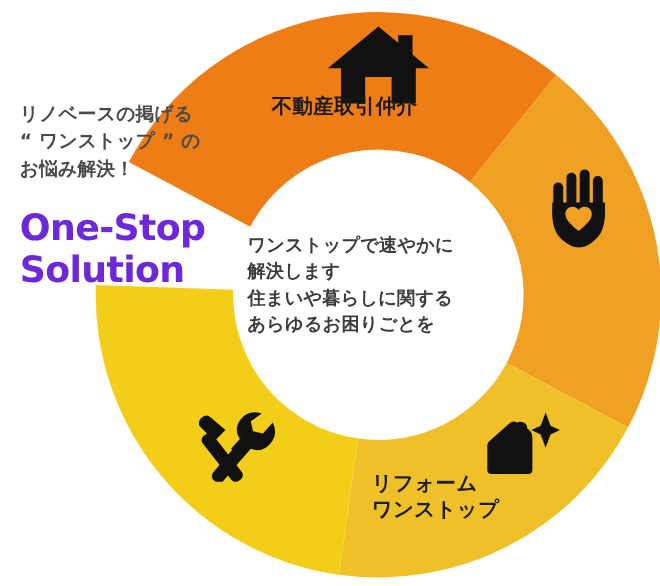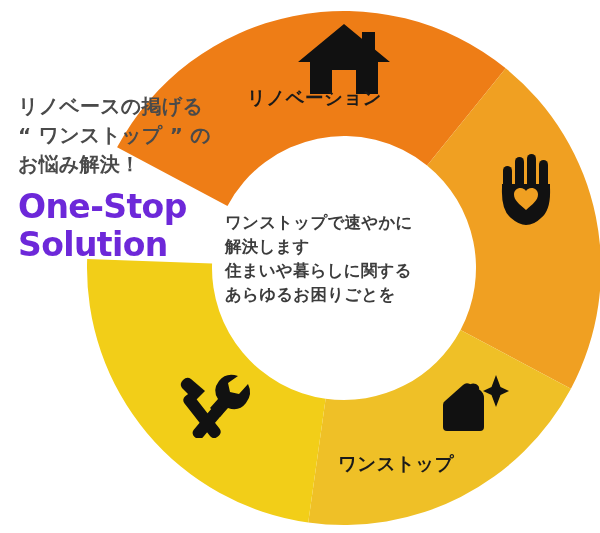--- a/index.html
+++ b/index.html
@@ -39,21 +39,21 @@
     position: absolute;
   }
   .lead-block {
     position: absolute;
     left: 18px;
     top: 92px;
     width: 210px;
   }
   .lead-text {
     color: #4a4a4a;
-    font-size: 20px;
+    font-size: 17px;
     font-weight: 700;
     line-height: 1.46;
     letter-spacing: 0.2px;
     white-space: pre-line;
   }
   .headline {
     position: absolute;
     left: 18px;
     top: 188px;
     color: #6d28d9;
@@ -104,21 +104,21 @@
         <path d="M 308.23251305326323 522.4988936665836 A 257 257 0 0 1 87.1565574560924 259.03082934745726 L 212.08041083347936 263.3932664352699 A 132 132 0 0 0 325.6291506732714 398.7153850738873 Z" fill="#F2CE18"></path>
       </g>
   </svg>
 
   <div class="icon-wrap" id="icon-top">
     <svg width="96" height="74" viewBox="0 0 96 74">
       <path d="M48 2 L94 40 L82 40 L82 72 L60 72 L60 48 L36 48 L36 72 L14 72 L14 40 L2 40 Z" fill="#111111"></path>
       <rect x="66" y="10" width="13" height="20" fill="#111111"></rect>
     </svg>
   </div>
-  <div class="seg-label" id="label-top">リノベーション</div>
+  <div class="seg-label" id="label-top">不動産取引仲介</div>
 
   <div class="icon-wrap" id="icon-right">
     <svg width="62" height="74" viewBox="0 0 62 74">
       <g fill="#111111">
         <rect x="6" y="14" width="9" height="30" rx="4.5"></rect>
         <rect x="18" y="5" width="9" height="38" rx="4.5"></rect>
         <rect x="30" y="2" width="9" height="41" rx="4.5"></rect>
         <rect x="42" y="8" width="9" height="36" rx="4.5"></rect>
         <path d="M5 36 q-1 22 9 30 q8 7 15 7 q8 0 15 -7 q10 -8 9 -30 l0 -4 l-48 0 Z"></path>
       </g>
@@ -128,21 +128,21 @@
 
   <div class="icon-wrap" id="icon-bottomright">
     <svg width="72" height="58" viewBox="0 0 72 58">
       <g fill="#111111">
         <path d="M8 26 L26 10 q3 -3 7 -1 l10 6 q4 3 4 8 L47 52 q0 4 -4 4 L10 56 q-4 0 -4 -4 L6 30 q0 -3 2 -4 Z"></path>
         <path d="M30 12 q4 -5 9 -3 q4 2 3 6 q-5 -2 -12 -3 Z"></path>
         <path d="M59 0 l4.5 12 L72 16 l-8.5 4 L59 32 l-4.5 -12 L46 16 l8.5 -4 Z"></path>
       </g>
     </svg>
   </div>
-  <div class="seg-label" id="label-bottomright"><br><span>ワンストップ</span></div>
+  <div class="seg-label" id="label-bottomright"><span>リフォーム</span><br><span>ワンストップ</span></div>
 
   <div class="icon-wrap" id="icon-bottomleft">
     <svg width="78" height="66" viewBox="0 0 78 66">
       <g fill="#111111">
 
         <path d="M6 16 q-3 -4 1 -8 q4 -4 8 -1 l14 12 l-10 10 Z"></path>
 
         <rect x="20" y="18" width="12" height="52" rx="5" transform="rotate(-38 26 44)"></rect>
 
         <path d="M62 4 q-12 -4 -19 5 q-7 9 -1 18 l-8 9 l10 9 l8 -9 q11 4 18 -5 q7 -9 2 -19 l-9 10 l-9 -2 l-2 -9 Z"></path>

